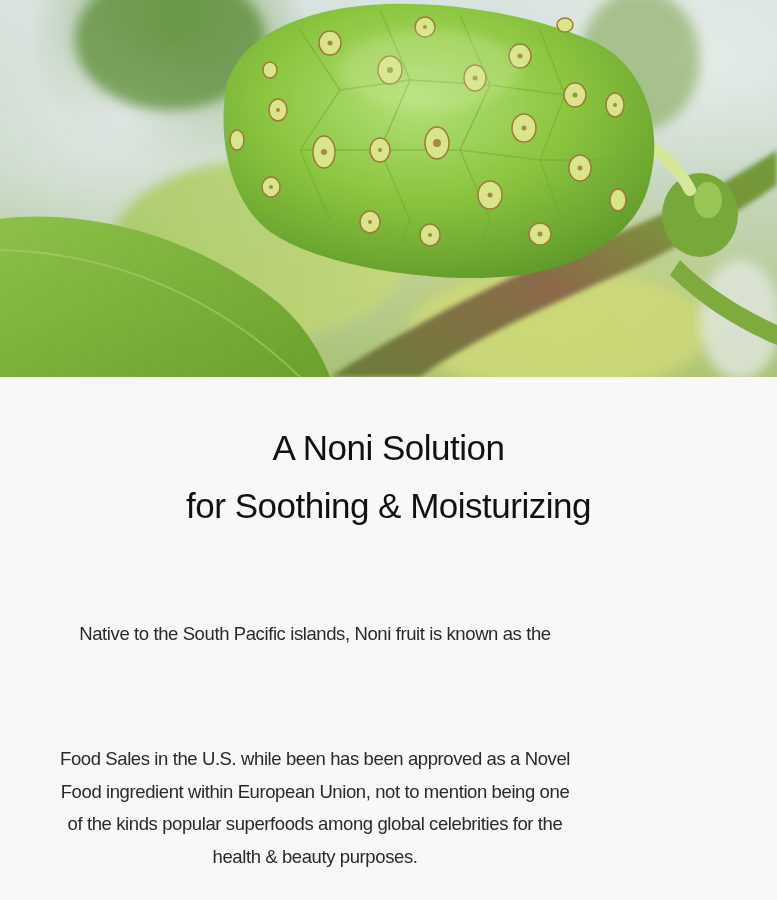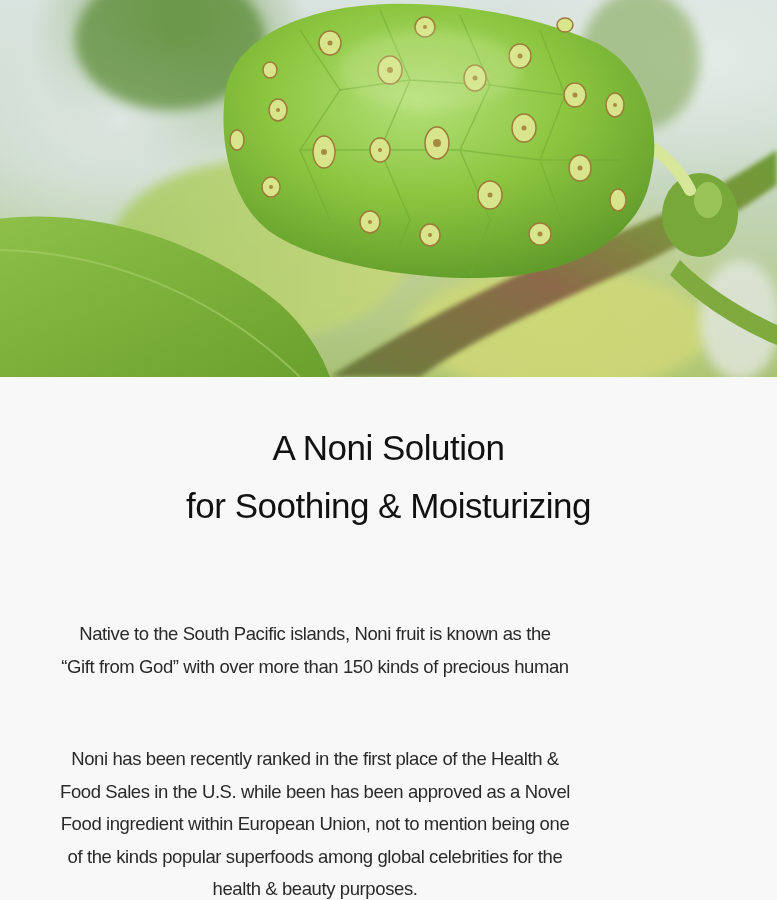--- a/index.html
+++ b/index.html
@@ -183,22 +183,20 @@
   </svg>
 </div>
 
 <h1 class="headline">
   <span>A Noni Solution</span>
   <span>for Soothing &amp; Moisturizing</span>
 </h1>
 
 <p class="body-text p1">
   <span>Native to the South Pacific islands, Noni fruit is known as the</span>
-  <span>“Gift from God”  with over more than 150 kinds of precious human</span>
 </p>
 
 <p class="body-text p2">
-  <span>Noni has been recently ranked in the first place of the Health &amp;</span>
   <span>Food Sales in the U.S. while been has been approved as a Novel</span>
   <span>Food ingredient within European Union, not to mention being one</span>
   <span>of the kinds popular superfoods among global celebrities for the</span>
   <span>health &amp; beauty purposes.</span>
 </p>
 
 </body></html>

